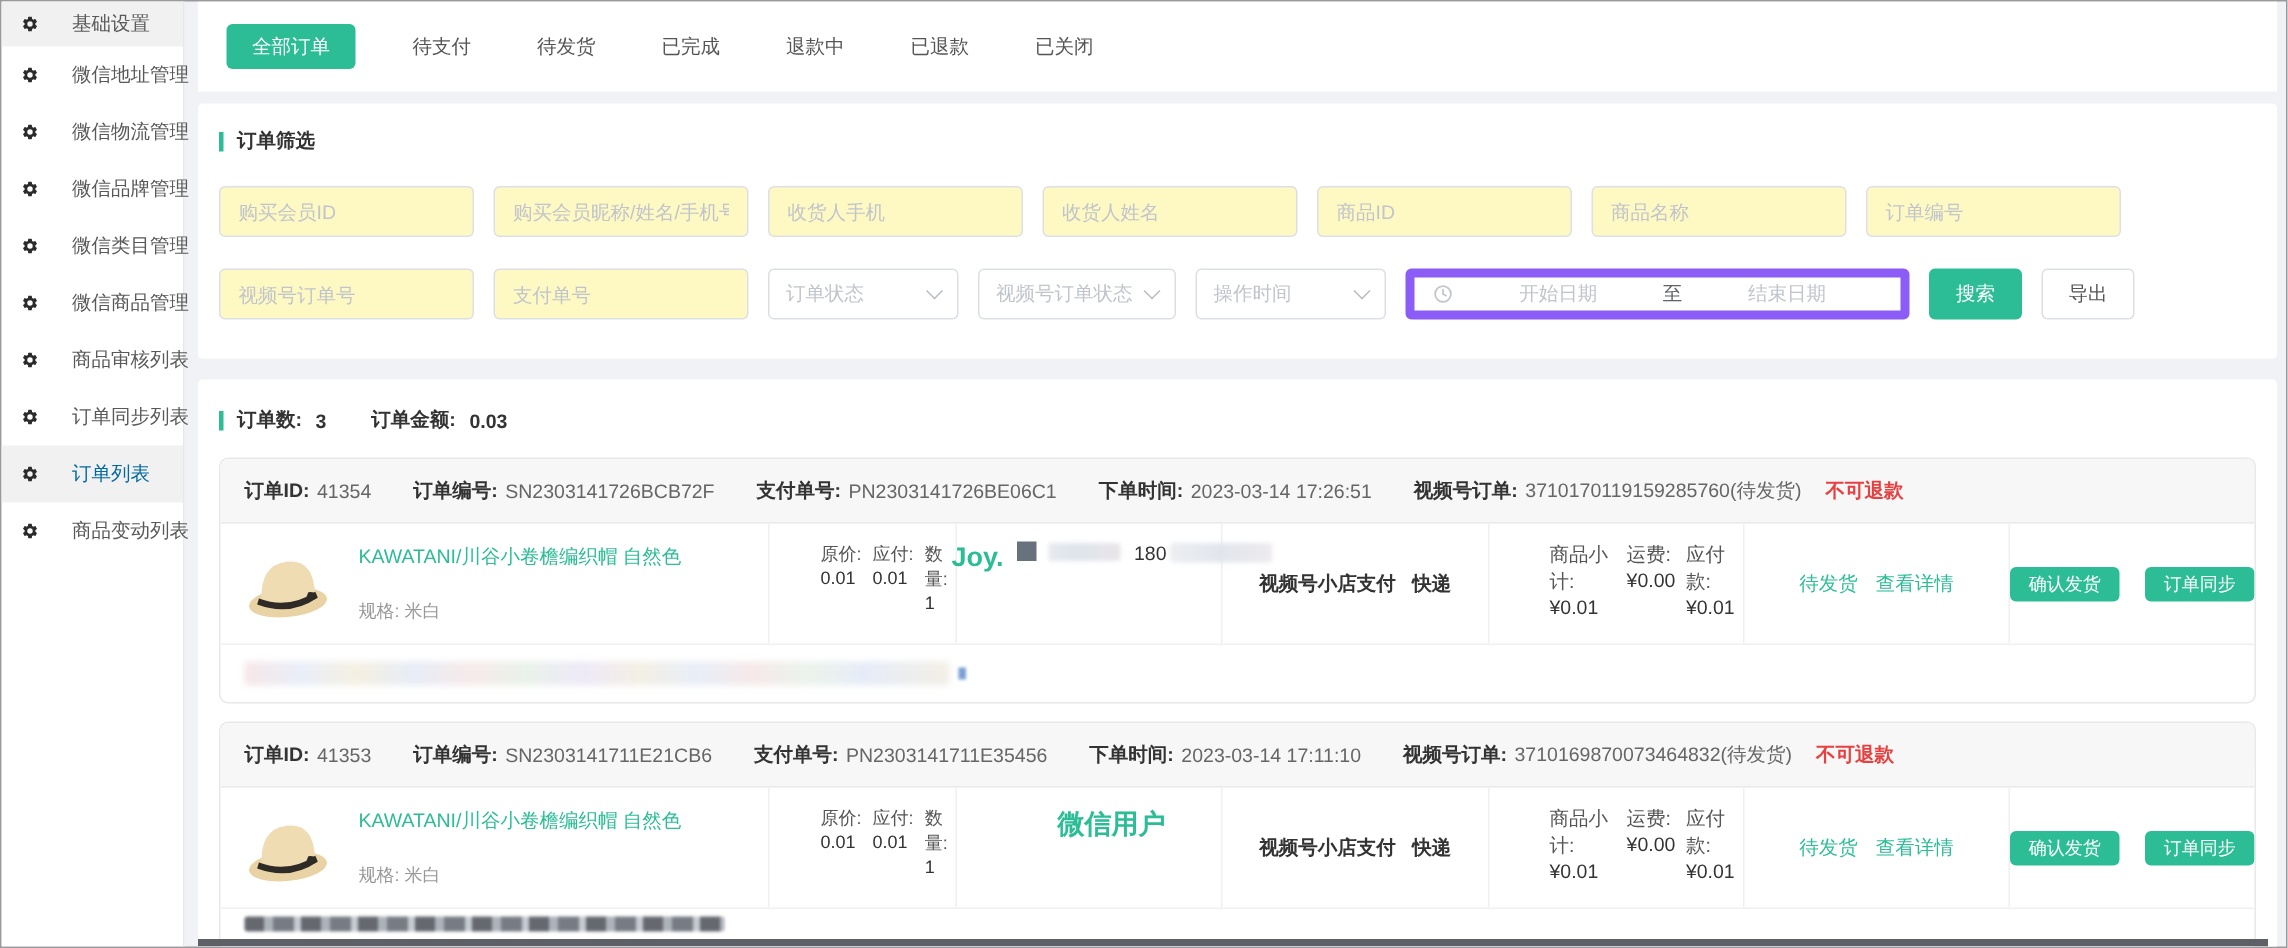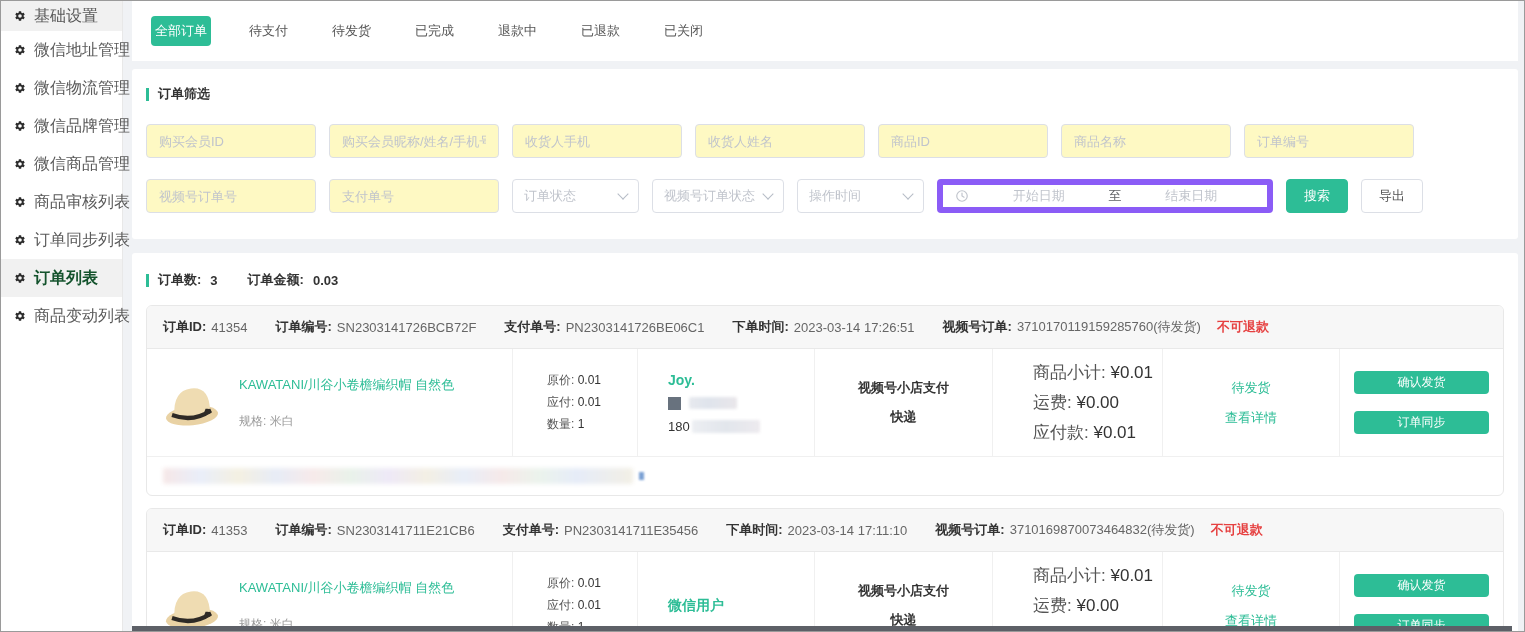--- a/index.html
+++ b/index.html
@@ -4,32 +4,32 @@
 <style>
   html,body{margin:0;padding:0}
   body{
     width:1525px;height:632px;position:relative;overflow:hidden;box-sizing:border-box;
     background:#f0f2f5;border:1px solid #9a9a9a;
     font-family:"Liberation Sans","DejaVu Sans",sans-serif;font-size:13px;color:#333;
   }
   svg.defs{position:absolute;width:0;height:0}
   
   .sidebar{position:absolute;left:0;top:0;width:122px;height:100%;background:#fff;border-right:1px solid #e8e8e8;box-sizing:border-box}
-  .side-item{height:38px;display:flex;align-items:center;gap:8px;padding-left:13px;color:#595959;font-size:16px;cursor:pointer;white-space:nowrap}
+  .side-item{height:38px;display:flex;align-items:center;gap:22px;padding-left:13px;color:#595959;font-size:13px;cursor:pointer;white-space:nowrap}
   .side-item:first-child{height:30px}
   .side-item.hl{background:#f1f1f1}
-  .side-item.active{background:#f1f1f1;font-weight:bold;color:#14532d}
+  .side-item.active{background:#f1f1f1;font-weight:normal;color:#0369a1}
   .gear{width:12px;height:12px;flex:none;fill:#2b2b2b}
   
   .main{position:absolute;left:131px;top:0;width:1386px;height:100%}
   .card{background:#fff;border-radius:3px}
   
   .tabsbar{height:60px;display:flex;align-items:center;gap:32px;padding:0 19px;border-radius:0}
   .tab{color:#555;cursor:pointer;padding:0 6px;white-space:nowrap}
-  .tab.active{background:var(--accent);color:#fff;height:30px;line-height:30px;border-radius:4px;padding:0 4px}
+  .tab.active{background:var(--accent);color:#fff;height:30px;line-height:30px;border-radius:4px;padding:0 17px}
   
   .filter{margin-top:8px;height:170px;box-sizing:border-box;padding:16px 14px 0}
   .sec-title{display:flex;align-items:center;gap:9px;font-weight:bold;color:#333}
   .accent-bar{width:3px;height:13px;background:var(--accent)}
   .f-row{display:flex;gap:13px;margin-top:21px;align-items:center}
   .f-input{width:170px;height:34px;border:1px solid #dcdfe6;border-radius:4px;padding:0 12px;font-size:13px;color:#333;box-sizing:border-box;background:#fef9c3;outline:none;font-family:inherit}
   .f-input::placeholder{color:#c0c4cc}
   .f-select{width:127px;height:34px;border:1px solid #dcdfe6;border-radius:4px;display:flex;align-items:center;justify-content:space-between;padding:0 11px;color:#c0c4cc;box-sizing:border-box;cursor:pointer;background:#fff;white-space:nowrap}
   .f-select.wide{width:132px}
   .chev{width:7px;height:7px;border-right:1px solid #b6bcc6;border-bottom:1px solid #b6bcc6;transform:rotate(45deg);margin-top:-4px;flex:none}
@@ -45,38 +45,38 @@
   .summary{display:flex;align-items:center;gap:9px;font-weight:bold;color:#333}
   .summary .spacer{width:12px}
   .ordercard{border:1px solid #e8e8e8;border-radius:6px;margin-top:16px;overflow:hidden;background:#fff}
   .ordercard.second{margin-top:12px}
   .o-head{background:#f7f7f7;height:42px;display:flex;align-items:center;padding:0 16px;border-bottom:1px solid #e9e9e9;white-space:nowrap}
   .o-head .lb{font-weight:bold;color:#333;margin-left:28px}
   .o-head .lb.first{margin-left:0}
   .o-head .vl{color:#666;margin-left:5px}
   .o-head .flag{color:var(--danger);font-weight:bold;margin-left:16px}
   .o-body{display:flex;align-items:stretch}
-  .o-body .col{border-right:1px solid #f0f0f0;display:flex;flex-direction:column;justify-content:center;align-items:center;padding:12px 0;box-sizing:border-box;font-size:12px}
+  .o-body .col{border-right:1px solid #f0f0f0;display:flex;justify-content:center;align-items:center;padding:12px 0;box-sizing:border-box;font-size:12px}
   .col.product{flex:1;min-width:0;flex-direction:row;justify-content:flex-start;align-items:center;padding-left:14px;gap:16px}
   .hatimg{width:62px;height:56px;flex:none}
   .pmeta{display:flex;flex-direction:column;justify-content:space-between;height:54px}
   .pname{color:var(--accent);font-size:13px;text-decoration:none;cursor:pointer}
   .pspec{color:#999}
   .col.price{width:125px;flex:none;align-items:flex-start;padding-left:34px;gap:5px}
   .kv .k{color:#555}.kv .v{color:#333}
   .col.customer{width:177px;flex:none;align-items:flex-start;padding-left:30px;gap:9px}
-  .cname{color:var(--accent);font-weight:bold;font-size:14px}
+  .cname{color:var(--accent);font-weight:bold;font-size:18px}
   .cname.plainweight{font-weight:bold}
   .blur-avatar{width:13px;height:13px;background:#68727e;display:inline-block;filter:blur(.5px)}
   .blur-nick{width:48px;height:12px;display:inline-block;margin-left:8px;border-radius:2px;background:linear-gradient(90deg,#e7e9ee,#dfe4ec 40%,#e9e6ea);filter:blur(1.5px)}
   .blur-phone{width:68px;height:13px;display:inline-block;margin-left:2px;border-radius:2px;background:linear-gradient(90deg,#eceef2,#e2e6ec 50%,#edeaee);filter:blur(1.5px);vertical-align:-2px}
   .crow{display:flex;align-items:center}
   .phone{color:#333;font-size:13px}
   .col.paymethod{width:178px;flex:none;gap:11px;color:#333;font-weight:bold;font-size:13px}
-  .col.amounts{width:170px;flex:none;align-items:flex-start;padding-left:40px;gap:7px;font-size:17px}
+  .col.amounts{width:170px;flex:none;align-items:flex-start;padding-left:40px;gap:7px;font-size:13px}
   .col.status{width:177px;flex:none;gap:12px}
   .status-txt{color:var(--accent);font-size:13px}
   .detail-link{color:var(--accent);font-size:13px;cursor:pointer}
   .col.actions{width:163px;flex:none;border-right:none;gap:17px}
   .mini-btn{width:135px;height:23px;background:var(--accent);color:#fff;font-size:12px;border:none;border-radius:4px;display:flex;align-items:center;justify-content:center;cursor:pointer;font-family:inherit}
   .addr-row{height:38px;display:flex;align-items:center;padding:0 16px;border-top:1px solid #f0f0f0;gap:6px}
   .blur-strip{height:16px;width:470px;border-radius:2px;filter:blur(2.2px);
     background:linear-gradient(90deg,#f6e7e7,#e9eef9 8%,#f4f0e2 16%,#e7ecf6 24%,#f7eaea 32%,#e9f2ea 40%,#eee9f7 48%,#f3efe4 56%,#e8eef8 64%,#f6e9e9 72%,#ebf3ec 80%,#e6ecf8 88%,#f2efe5 100%)}
   .blur-dot{width:5px;height:8px;background:#7aa0d4;filter:blur(1px)}
   .addr-row.partial{height:22px;border-top:1px solid #f0f0f0;align-items:flex-start;padding-top:5px}
@@ -122,20 +122,26 @@
     <svg class="gear">
         <use href="#i-gear"></use>
       </svg>
     <span>微信物流管理</span>
   </div>
   <div class="side-item">
     <svg class="gear">
         <use href="#i-gear"></use>
       </svg>
     <span>微信品牌管理</span>
+  </div>
+  <div class="side-item">
+    <svg class="gear">
+        <use href="#i-gear"></use>
+      </svg>
+    <span>微信类目管理</span>
   </div>
   <div class="side-item">
     <svg class="gear">
         <use href="#i-gear"></use>
       </svg>
     <span>微信商品管理</span>
   </div>
   <div class="side-item">
     <svg class="gear">
         <use href="#i-gear"></use>

